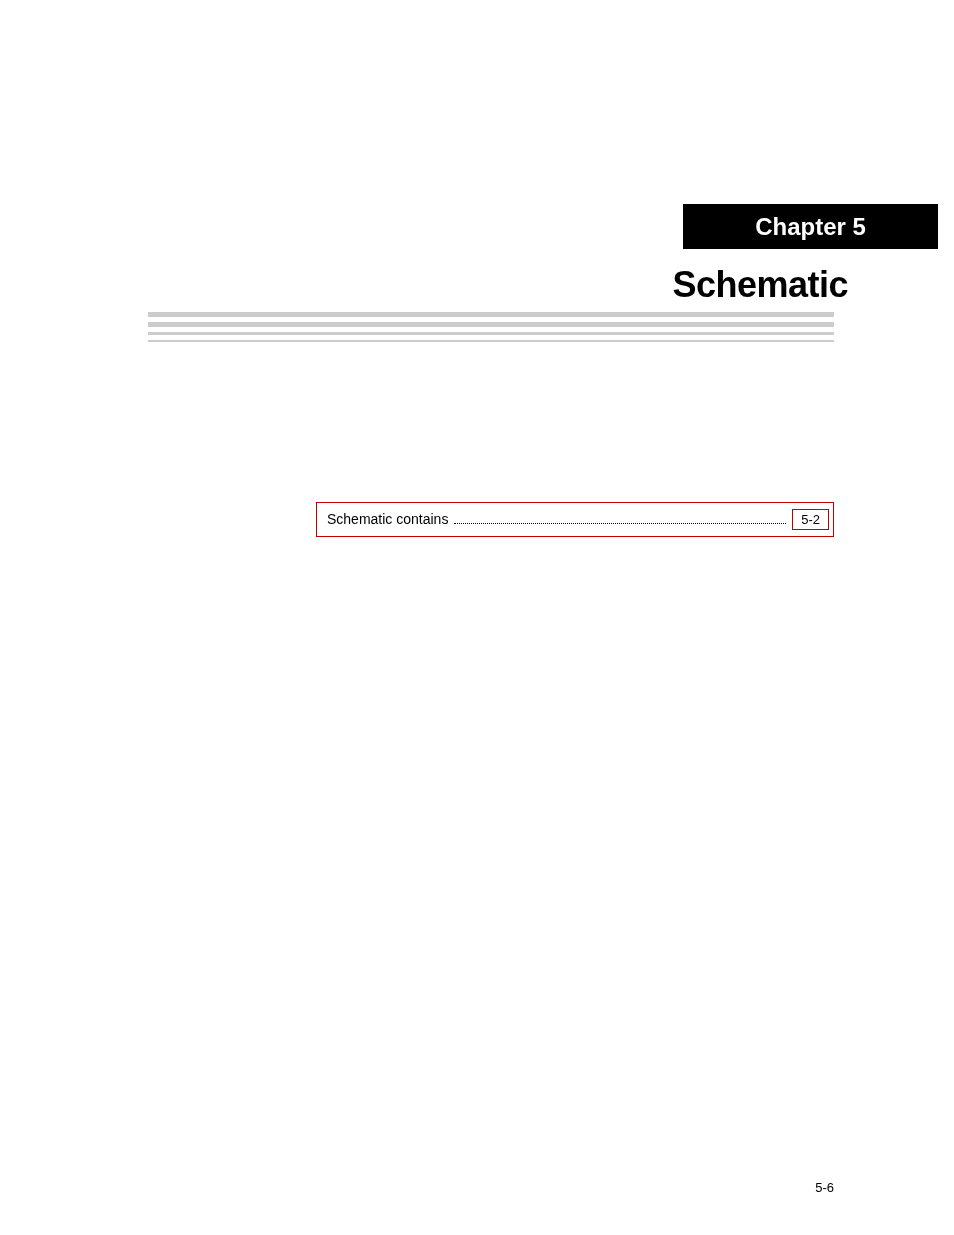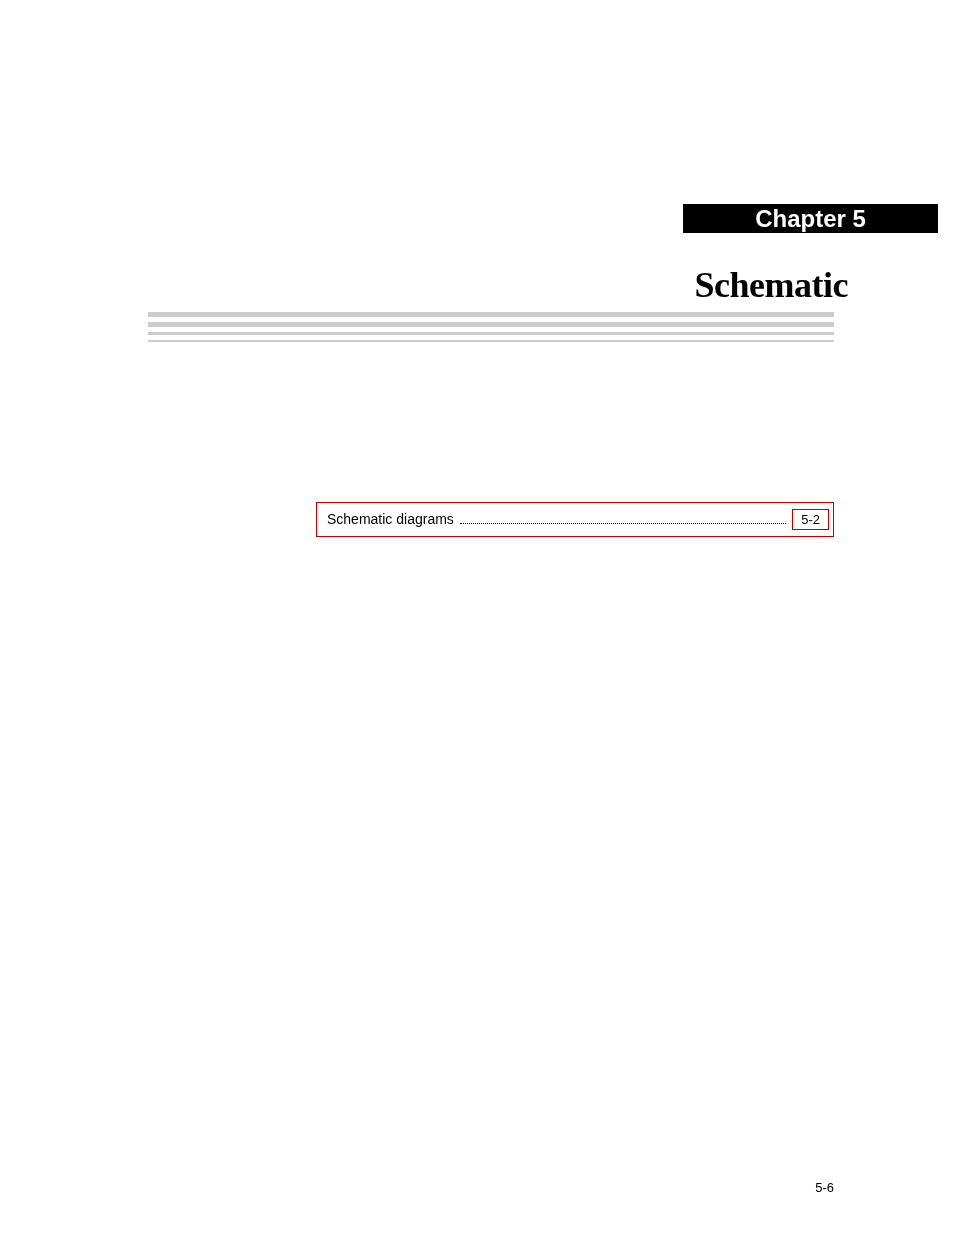--- a/index.html
+++ b/index.html
@@ -20,39 +20,38 @@
       position: relative;
       width: 100%;
       height: 100%;
     }
     
     .chapter-tab {
       position: absolute;
       top: 204px;
       right: 16px;
       width: 255px;
-      height: 29px;
+      height: 45px;
       background: #000000;
       display: flex;
       align-items: center;
       justify-content: center;
       color: #ffffff;
       font-size: 24px;
       font-weight: bold;
     }
     
     .chapter-title {
       position: absolute;
       top: 264px;
       right: 106px;
       font-size: 36px;
       font-weight: bold;
       color: #000000;
       letter-spacing: -0.5px;
-      font-family: Liberation Serif, serif;
     }
     
     .separator-bars {
       position: absolute;
       top: 312px;
       left: 148px;
       right: 120px;
     }
     
     .bar {
@@ -143,21 +142,21 @@
     <div class="bar"></div>
     <div class="bar"></div>
     <div class="bar"></div>
   </div>
 
   <div class="intro-text">
   </div>
 
   <div class="toc-box">
     <div class="toc-row">
-      <span class="toc-label">Schematic diagrams</span>
+      <span class="toc-label">Schematic contains</span>
       <span class="toc-dots"></span>
       <span class="toc-page-box">5-2</span>
     </div>
   </div>
 
   <div class="page-footer">
     <span>5-6</span>
   </div>
 
 </div>

